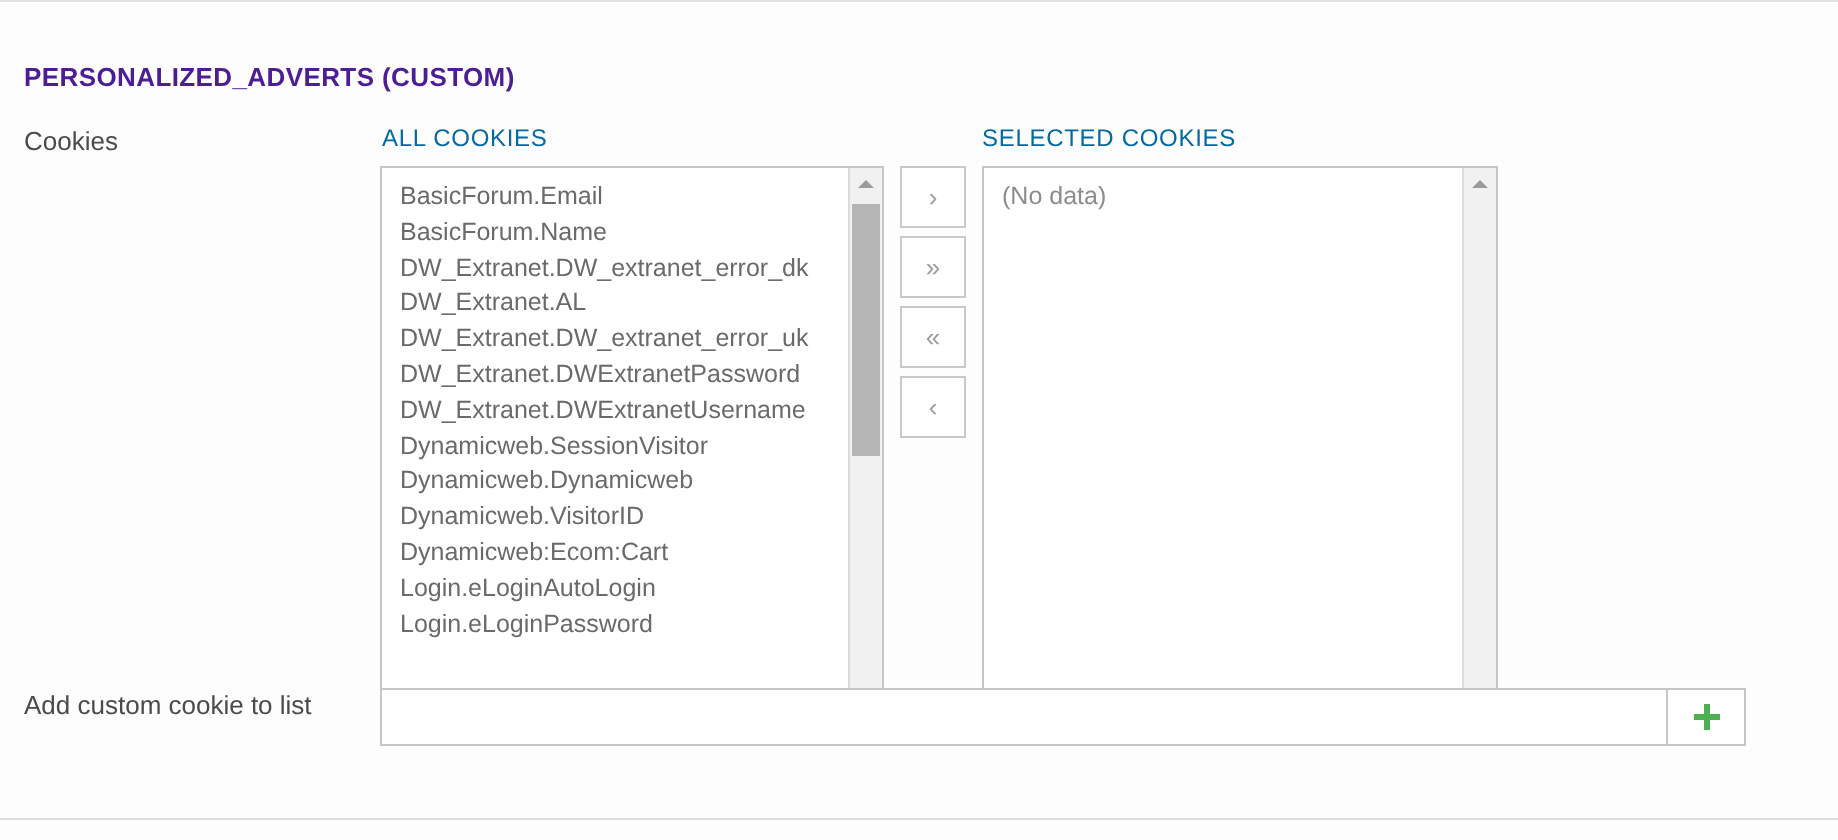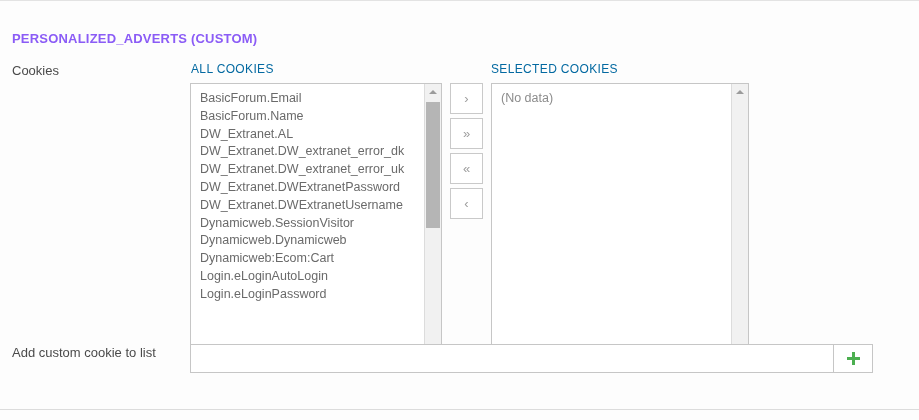--- a/index.html
+++ b/index.html
@@ -33,21 +33,21 @@
   }
 
   
   .section-title {
     position: absolute;
     left: 12px;
     top: 31px;
     font-size: 13px;
     font-weight: bold;
     letter-spacing: 0.2px;
-    color: #8b5cf6;
+    color: #4c1d95;
     white-space: nowrap;
   }
 
   
   .field-label {
     position: absolute;
     left: 12px;
     font-size: 13px;
     color: #4a4a4a;
     white-space: nowrap;
@@ -227,27 +227,28 @@
 <div class="field-label cookies">Cookies</div>
 
 <div class="list-caption all">ALL COOKIES</div>
 
 <div class="list-caption selected">SELECTED COOKIES</div>
 
 <div class="listbox all">
   <div class="listbox-items" id="all-cookies-items">
       <div class="list-item">BasicForum.Email</div>
       <div class="list-item">BasicForum.Name</div>
+      <div class="list-item">DW_Extranet.DW_extranet_error_dk</div>
       <div class="list-item">DW_Extranet.AL</div>
-      <div class="list-item">DW_Extranet.DW_extranet_error_dk</div>
       <div class="list-item">DW_Extranet.DW_extranet_error_uk</div>
       <div class="list-item">DW_Extranet.DWExtranetPassword</div>
       <div class="list-item">DW_Extranet.DWExtranetUsername</div>
       <div class="list-item">Dynamicweb.SessionVisitor</div>
       <div class="list-item">Dynamicweb.Dynamicweb</div>
+      <div class="list-item">Dynamicweb.VisitorID</div>
       <div class="list-item">Dynamicweb:Ecom:Cart</div>
       <div class="list-item">Login.eLoginAutoLogin</div>
       <div class="list-item">Login.eLoginPassword</div>
     </div>
   <div class="vscroll with-thumb">
     <div class="arrow up">
         <i></i>
       </div>
     <div class="thumb"></div>
     <div class="arrow down">

